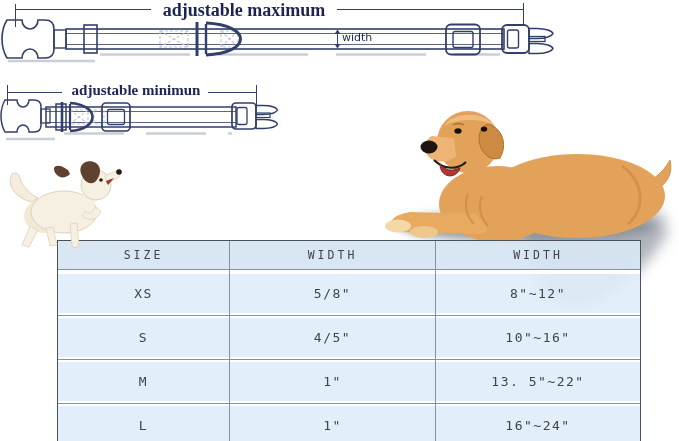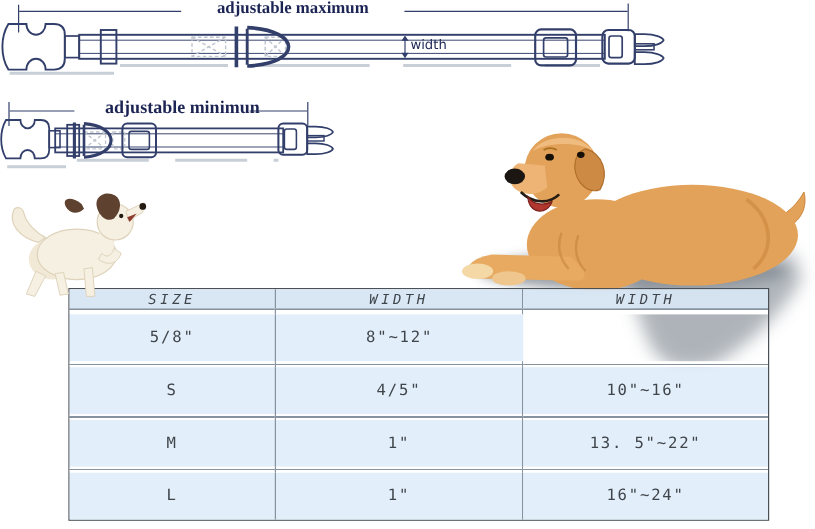--- a/index.html
+++ b/index.html
@@ -8,34 +8,34 @@
   .abs{position:absolute;}
 
   
   .navyline{stroke:var(--line-navy,#333f6b);fill:none;}
   .navyfill{fill:var(--line-navy,#333f6b);}
   .shadowline{stroke:#c9cfd6;fill:none;}
   .stitch{stroke:#bfc6ce;fill:none;}
 
   .diagram-label{position:absolute;color:var(--label-navy,#1c2454);
     font-family:"Liberation Serif",serif;font-weight:bold;text-align:center;white-space:nowrap;}
-  .label-max{left:153px;top:0px;width:182px;font-size:14px;}
-  .label-min{left:80px;top:82px;width:144px;font-size:15px;}
+  .label-max{left:153px;top:0px;width:182px;font-size:18px;}
+  .label-min{left:64px;top:82px;width:144px;font-size:15px;}
   .label-width{left:342px;top:31px;font-size:11px;font-weight:normal;
     font-family:"DejaVu Sans",sans-serif;color:var(--label-navy,#1c2454);}
 
   
   .size-table{left:57px;top:240px;width:584px;z-index:2;
     border:1.5px solid var(--outer-border,#4a5056);box-sizing:border-box;}
   .band{display:grid;grid-template-columns:172px 206px 1fr;}
   .band > div{border-right:1px solid var(--grid-line,#8593a0);box-sizing:border-box;}
   .band > div:last-child{border-right:none;}
-  .th{height:16px;background:rgba(215,230,243,.95);display:flex;align-items:center;justify-content:center;
+  .th{height:28px;background:rgba(215,230,243,.95);display:flex;align-items:center;justify-content:center;
     font-family:"DejaVu Sans Mono",monospace;font-size:11.5px;letter-spacing:3px;
-    color:var(--table-text,#3f454b);font-style:italic;}
+    color:var(--table-text,#3f454b);}
   .gap{height:5px;}
   .gap.top > div{background:linear-gradient(var(--grid-line,#8593a0) 0 1px,#fff 1px 100%);}
   .gap.mid > div{background:linear-gradient(#fff 0 2px,var(--grid-line,#8593a0) 2px 3px,#fff 3px 100%);}
   .datarow > .td{height:39px;background:rgba(223,237,248,.92);
     display:flex;align-items:center;justify-content:center;
     font-family:"DejaVu Sans Mono",monospace;font-size:13px;letter-spacing:1.5px;
     color:var(--table-text,#3f454b);}
 
   .z1{z-index:1;} .z3{z-index:3;}
 </style>
@@ -216,20 +216,21 @@
       <div class="th">WIDTH</div>
       <div class="th">WIDTH</div>
     </div>
     <div>
         <div class="band gap top">
           <div></div>
           <div></div>
           <div></div>
         </div>
         <div class="band datarow">
+          <div class="td">XS</div>
           <div class="td">5/8"</div>
           <div class="td">8"~12"</div>
         </div>
         <div class="band gap mid">
           <div></div>
           <div></div>
           <div></div>
         </div>
         <div class="band datarow">
           <div class="td">S</div>

